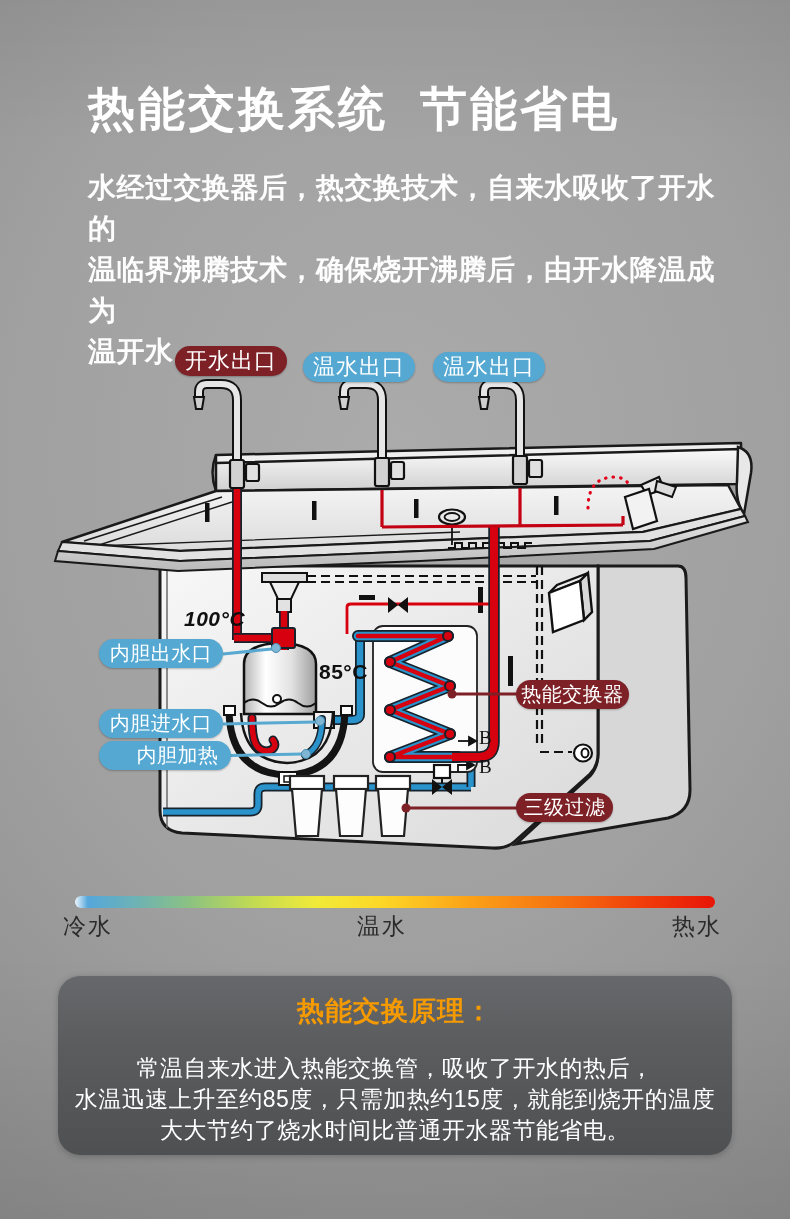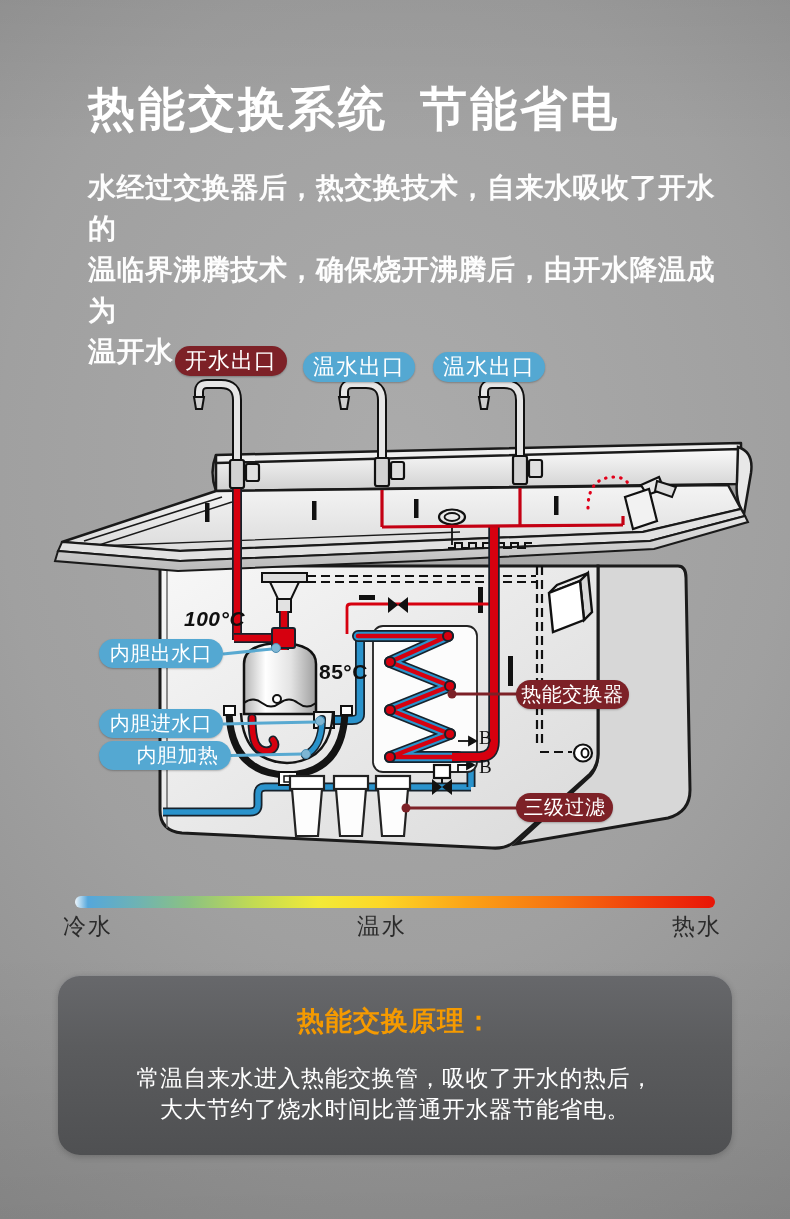--- a/index.html
+++ b/index.html
@@ -39,21 +39,21 @@
     left:75px;top:896px;width:640px;height:12px;border-radius:7px;z-index:3;
     background:linear-gradient(90deg,#eef6fc 0%,#55a7db 2%,#6fb3b2 10%,#8cc281 18%,#c3db52 28%,#f2ea38 38%,#fdd726 48%,#fba417 61%,#f67110 76%,#f03c0b 89%,#e81507 100%);
   }
   .scale-label{color:#2b2b2b;font-size:23px;letter-spacing:2px;z-index:3;top:911px;}
   .principle{
     left:58px;top:975px;width:674px;height:180px;border-radius:22px;z-index:3;
     background:linear-gradient(180deg,#67686b 0%,#5b5c5e 40%,#4f5052 100%);
     box-shadow:inset 0 1px 0 rgba(255,255,255,0.25), 0 2px 6px rgba(0,0,0,0.2);
   }
   .principle-title{
-    margin-top:28px;text-align:center;
+    margin-top:18px;text-align:center;
     color:#f59a00;font-size:27px;font-weight:bold;letter-spacing:1px;
   }
   .principle-body{margin-top:24px;text-align:center;color:#ffffff;}
   .principle-body div{font-size:23px;line-height:31px;letter-spacing:0.5px;}
 </style>
 </head>
 <body>
 
 <div class="stage">
 
@@ -301,17 +301,18 @@
 
   <div class="abs scale-bar"></div>
   <div class="abs scale-label" style="left:63px;">冷水</div>
   <div class="abs scale-label" style="left:357px;">温水</div>
   <div class="abs scale-label" style="left:672px;">热水</div>
 
   <div class="abs principle">
     <div class="principle-title">热能交换原理：</div>
     <div class="principle-body">
       <div>常温自来水进入热能交换管，吸收了开水的热后，</div>
+      <div>水温迅速上升至约85度，只需加热约15度，就能到烧开的温度</div>
       <div>大大节约了烧水时间比普通开水器节能省电。</div>
     </div>
   </div>
 
 </div>
 
 </body></html>

